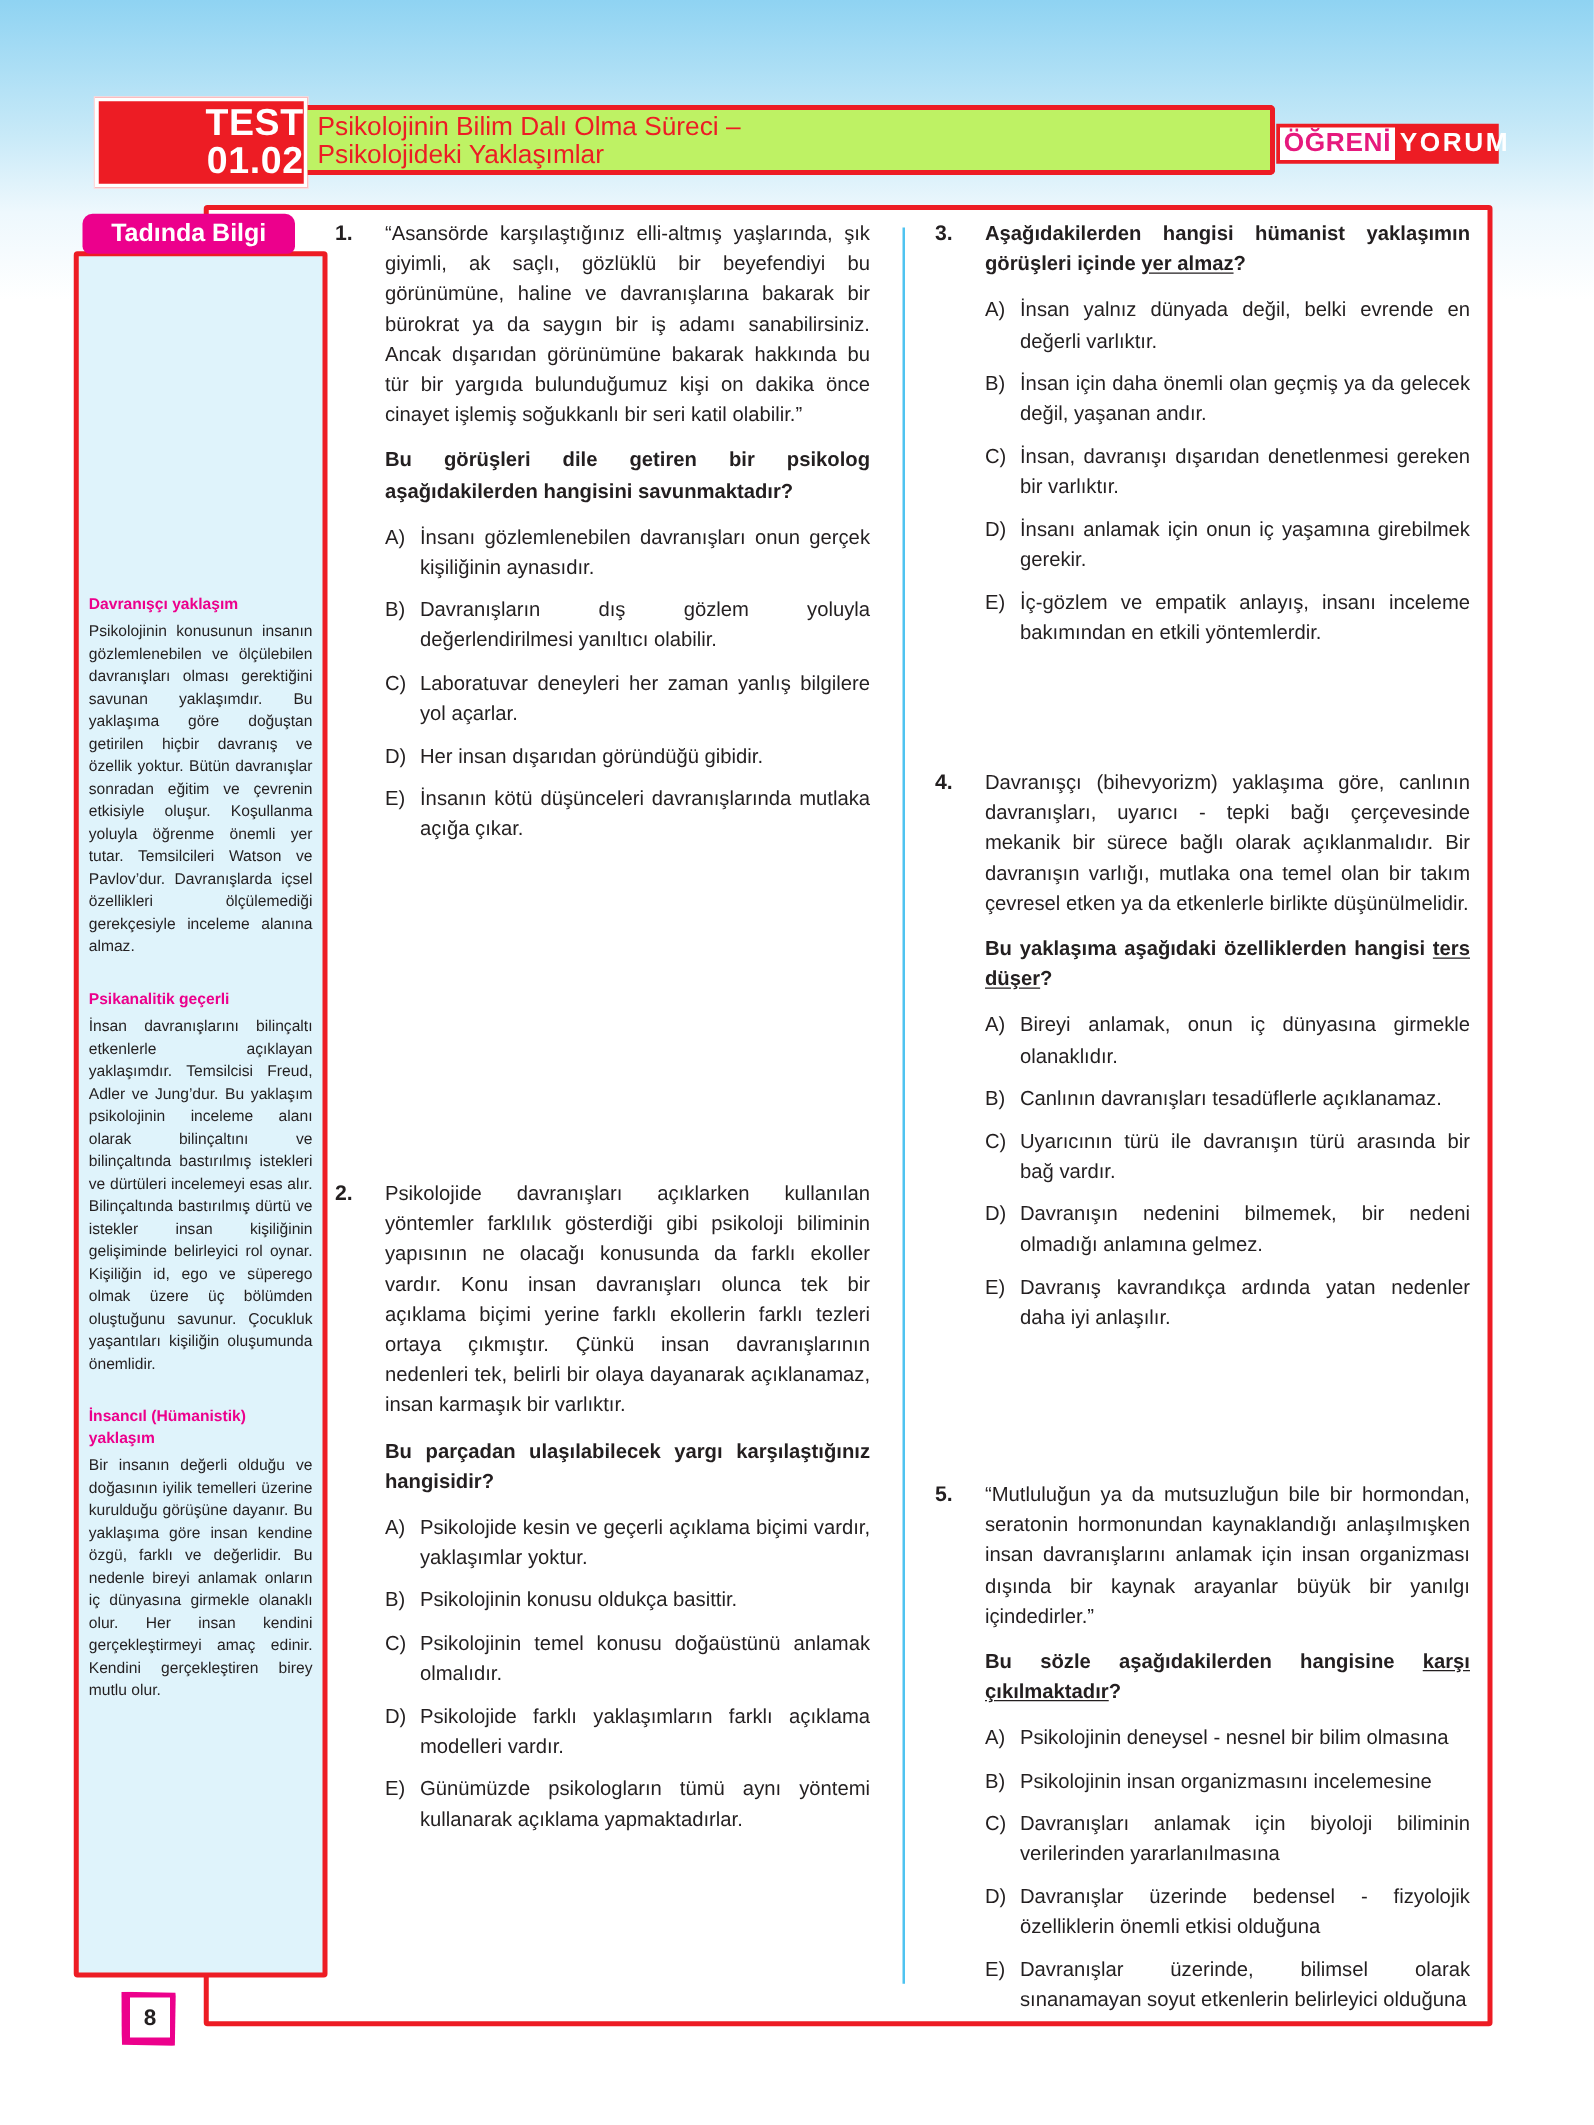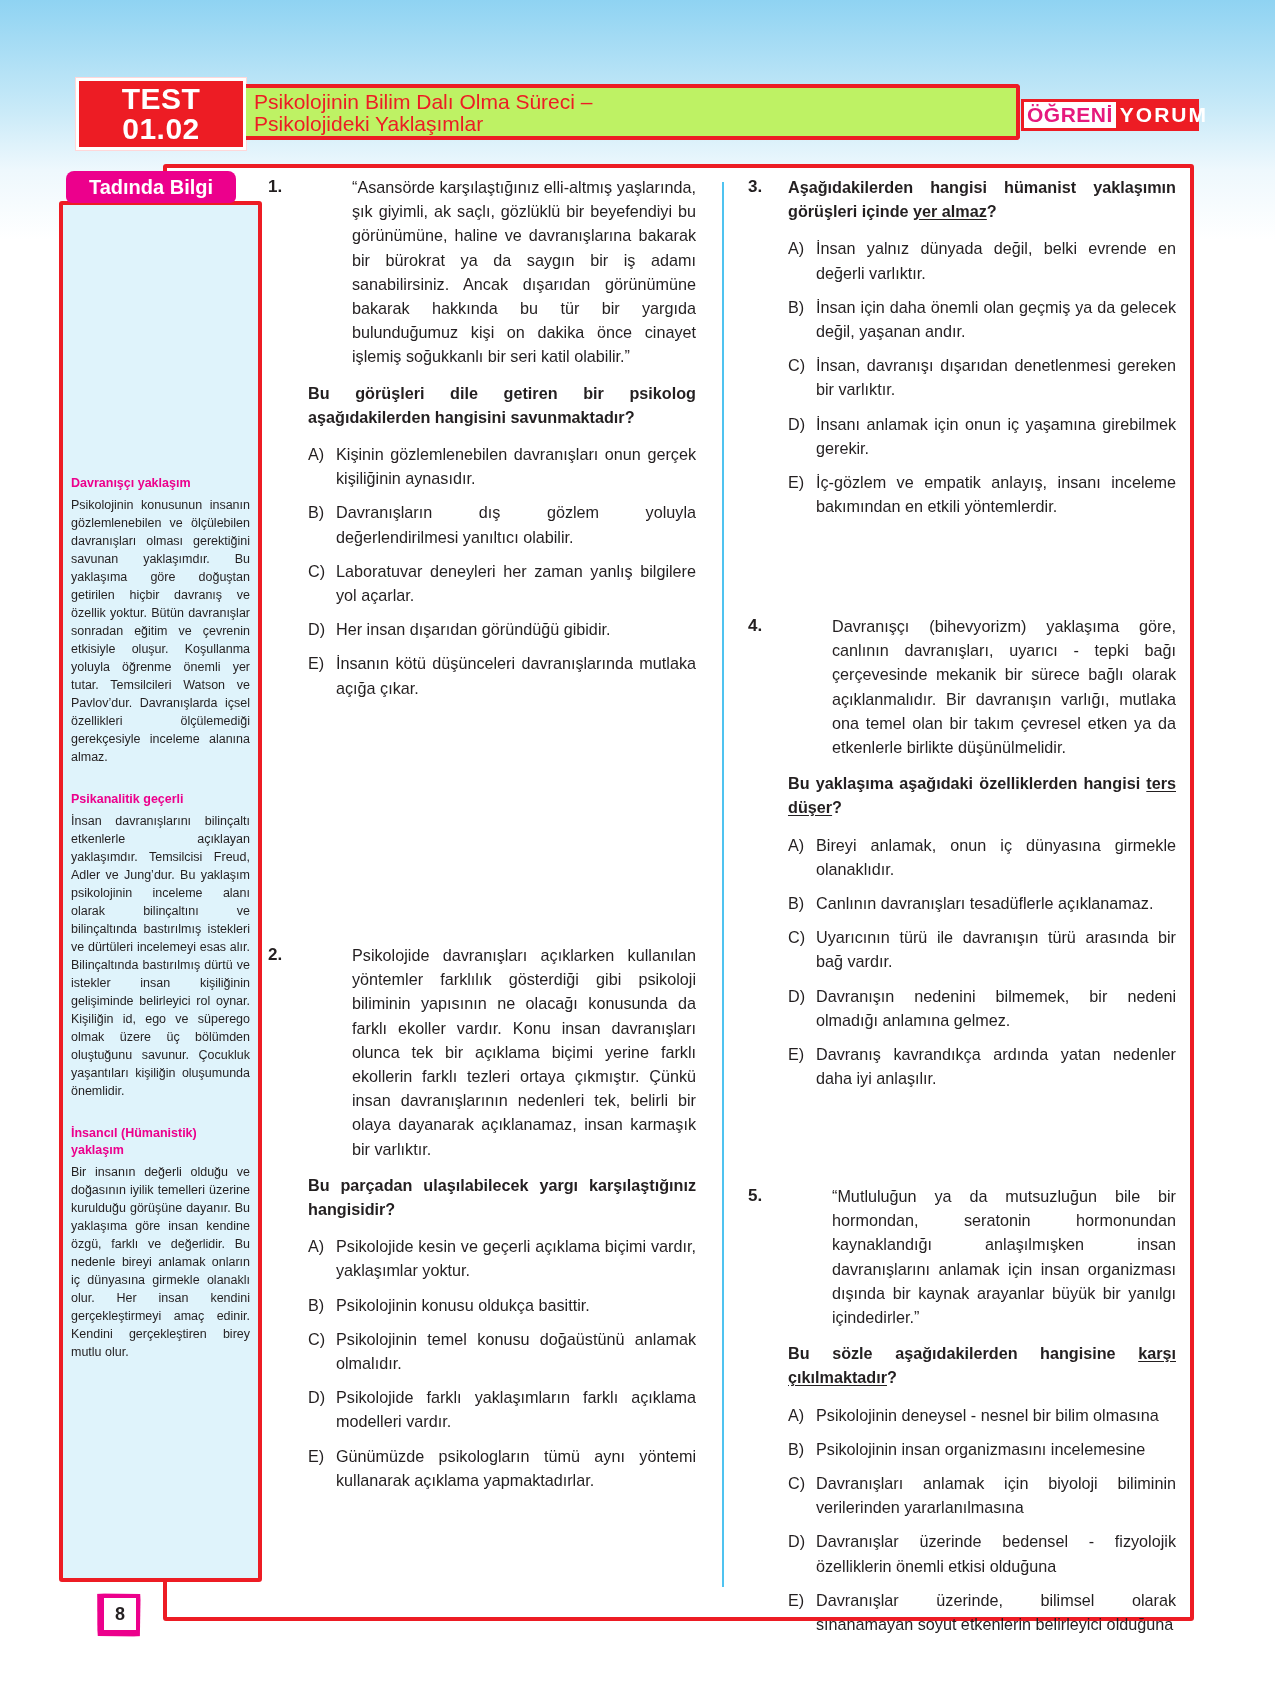--- a/index.html
+++ b/index.html
@@ -8,21 +8,21 @@
     position: relative;
     font-family: "Liberation Sans", sans-serif;
     color: #231f20;
     background: linear-gradient(to bottom, #8fd3f2 0px, #c9eaf8 110px, #eef8fd 170px, #ffffff 240px, #ffffff 100%);
   }
 
   
   .test-badge {
     position: absolute; left: 76px; top: 78px; width: 170px; height: 72px;
     background: #ed1c24; border: 3px solid #ffffff; box-shadow: 0 0 0 1px #ffd7d9;
-    color: #fff; font-weight: bold; text-align: center;
+    color: #fff; font-weight: bold; text-align: right;
     display: flex; flex-direction: column; justify-content: center; line-height: 30px;
     font-size: 30px; letter-spacing: 0.5px;
   }
   .title-box {
     position: absolute; left: 246px; top: 84px; width: 774px; height: 56px;
     border: 4px solid #ed1c24; border-left: none; background: #bef264; border-radius: 0 4px 4px 0;
   }
   .title-box .t {
     position: absolute; left: 8px; top: 3px; color: #ed1c24; font-size: 21px; line-height: 22px;
   }
@@ -74,21 +74,21 @@
     position: absolute; font-size: 16.2px; line-height: 24.2px;
   }
   .col-left { left: 268px; top: 175px; width: 428px; }
   .col-right { left: 748px; top: 175px; width: 428px; }
   .divider {
     position: absolute; left: 722px; top: 182px; width: 2px; height: 1405px; background: #4fc3f0;
   }
   .q { position: absolute; width: 100%; }
   .q .num { position: absolute; left: 0; top: 0; font-weight: bold; font-size: 17px; }
   .q .body { margin-left: 40px; }
-  .q .stem { text-align: justify; margin-left: 44px; }
+  .q .stem { text-align: justify; }
   .q .ask { font-weight: bold; text-align: justify; margin-top: 12px; }
   .q .ask u { text-decoration: underline; text-underline-offset: 2px; }
   .opts { margin-top: 13px; }
   .opt { display: flex; margin-bottom: 10px; text-align: justify; }
   .opt .l { width: 28px; flex: none; }
   .opt .t { flex: 1; }
 </style>
 </head>
 <body>
 
@@ -132,21 +132,21 @@
 
 <div class="col col-left">
   <div class="q" style="top:0">
       <span class="num">1.</span>
       <div class="body">
         <div class="stem">“Asansörde karşılaştığınız elli-altmış yaşlarında, şık giyimli, ak saçlı, gözlüklü bir beyefendiyi bu görünümüne, haline ve davranışlarına bakarak bir bürokrat ya da saygın bir iş adamı sanabilirsiniz. Ancak dışarıdan görünümüne bakarak hakkında bu tür bir yargıda bulunduğumuz kişi on dakika önce cinayet işlemiş soğukkanlı bir seri katil olabilir.”</div>
         <div class="ask" style=""><span>Bu görüşleri dile getiren bir psikolog aşağıdakilerden hangisini savunmaktadır?</span><u></u><span></span></div>
         <div class="opts">
           <div class="opt">
             <span class="l">A)</span>
-            <span class="t">Kişinin gözlemlenebilen davranışları onun gerçek kişiliğinin aynasıdır.</span>
+            <span class="t">İnsanı gözlemlenebilen davranışları onun gerçek kişiliğinin aynasıdır.</span>
           </div>
           <div class="opt">
             <span class="l">B)</span>
             <span class="t">Davranışların dış gözlem yoluyla değerlendirilmesi yanıltıcı olabilir.</span>
           </div>
           <div class="opt">
             <span class="l">C)</span>
             <span class="t">Laboratuvar deneyleri her zaman yanlış bilgilere yol açarlar.</span>
           </div>
           <div class="opt">

